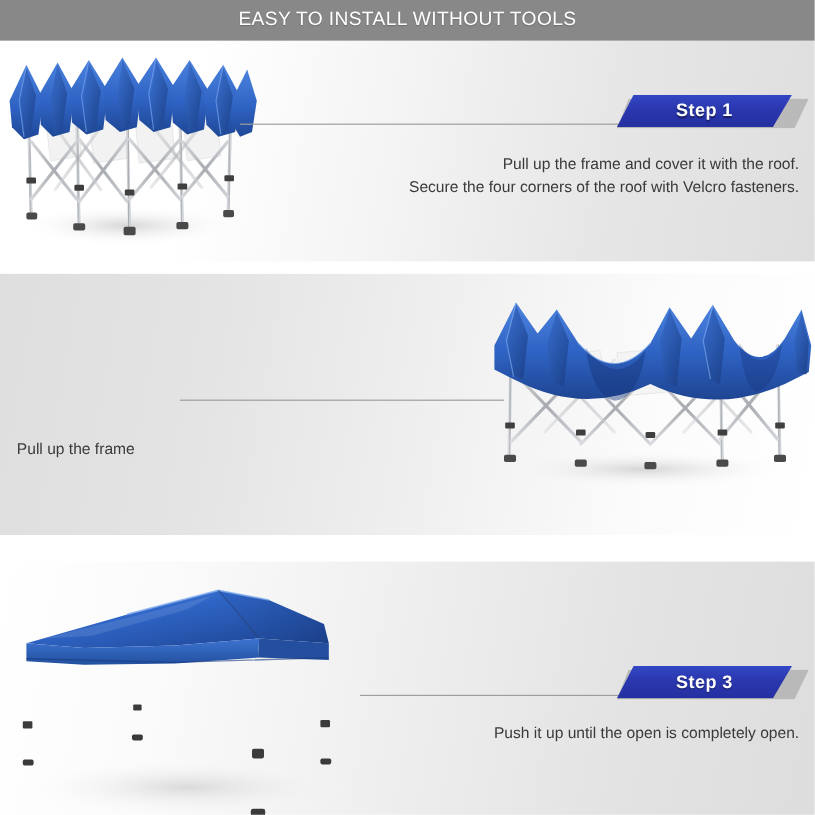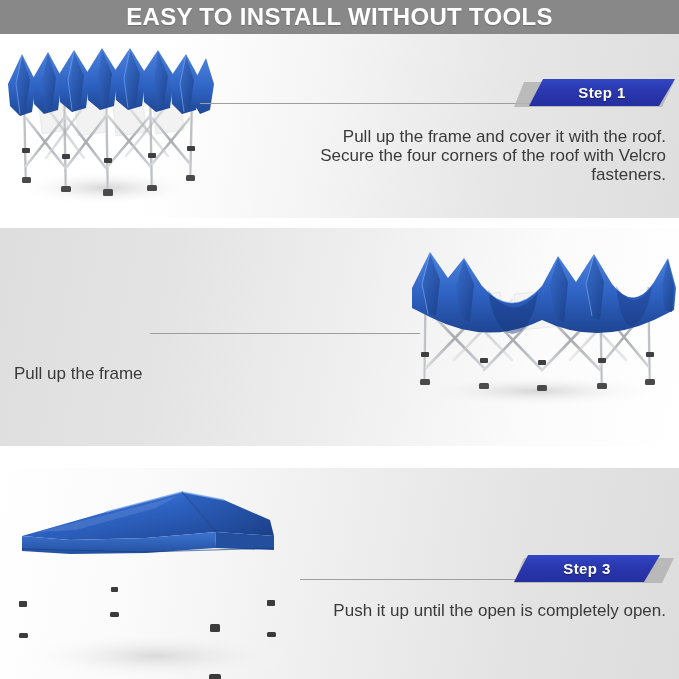--- a/index.html
+++ b/index.html
@@ -25,22 +25,22 @@
     left: 0; top: 0;
     width: 679px;
     height: 34px;
     background: #888888;
     display: flex;
     align-items: center;
     justify-content: center;
   }
   .header-title {
     color: #ffffff;
-    font-size: 24px;
-    font-weight: bold;
+    font-size: 16px;
+    font-weight: normal;
     letter-spacing: 0.3px;
     font-family: "Liberation Sans", sans-serif;
     text-shadow: 0 1px 1px rgba(0,0,0,0.22);
     white-space: nowrap;
   }
 
   
   .section {
     position: absolute;
     left: 0;
@@ -115,21 +115,21 @@
     font-weight: bold;
     letter-spacing: 0.4px;
     text-shadow: 0 1px 1px rgba(0,0,0,0.45);
     white-space: nowrap;
   }
 
   
   .caption {
     position: absolute;
     color: #3a3a3a;
-    font-size: 17px;
+    font-size: 13px;
     line-height: 19px;
     white-space: pre-line;
   }
   .caption.right { text-align: right; }
   .caption.left  { text-align: left; }
 
   
   .tent {
     position: absolute;
   }
@@ -246,21 +246,21 @@
           <path d="M128 9 L122 38 L126 68"></path>
           <path d="M184 15 L178 44 L182 72"></path>
         </g>
       </svg>
     </div>
 
     <div class="connector" style="left:200px; top:69px; width:330px;"></div>
 
     <div class="step-badge-wrap" style="left:514px; top:45px; width:160px;">
       <div class="badge-shadow"></div>
-      <div class="badge-main" style="left:15px; width:146px;">
+      <div class="badge-main" style="left:0; width:146px;">
         <span class="badge-label">Step 1</span>
       </div>
     </div>
 
     <div class="caption right" style="left:260px; top:93px; width:406px;">Pull up the frame and cover it with the roof.
 Secure the four corners of the roof with Velcro fasteners.</div>
   </div>
 
   <div class="section" id="section-2">
 

